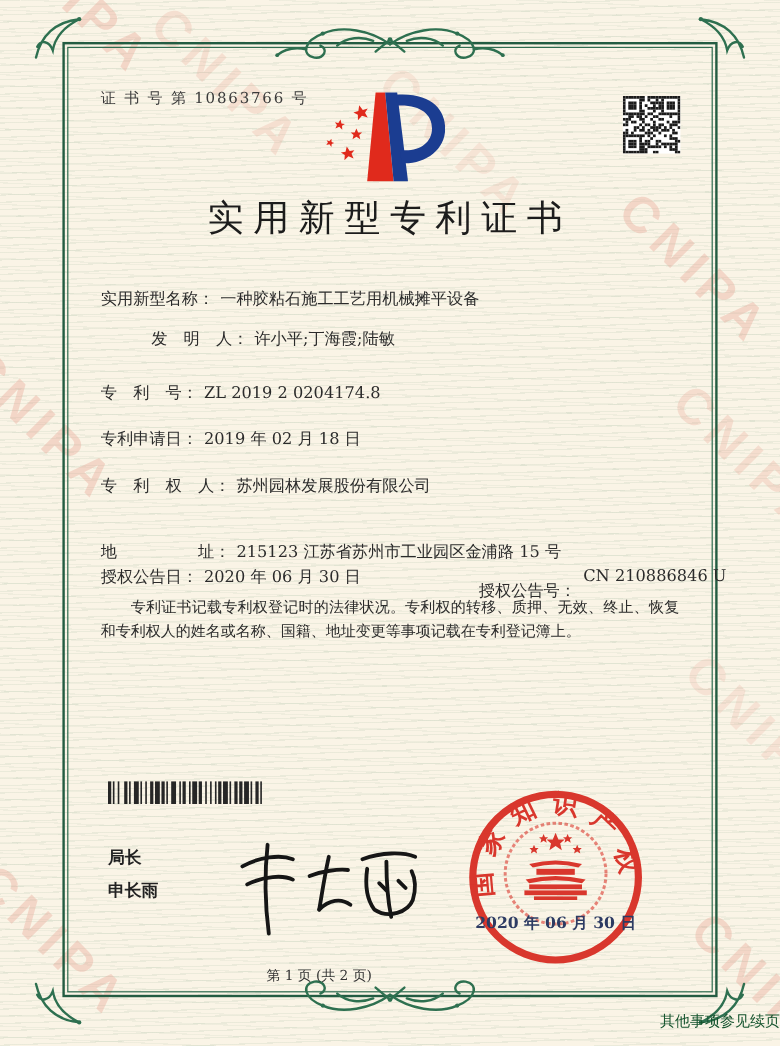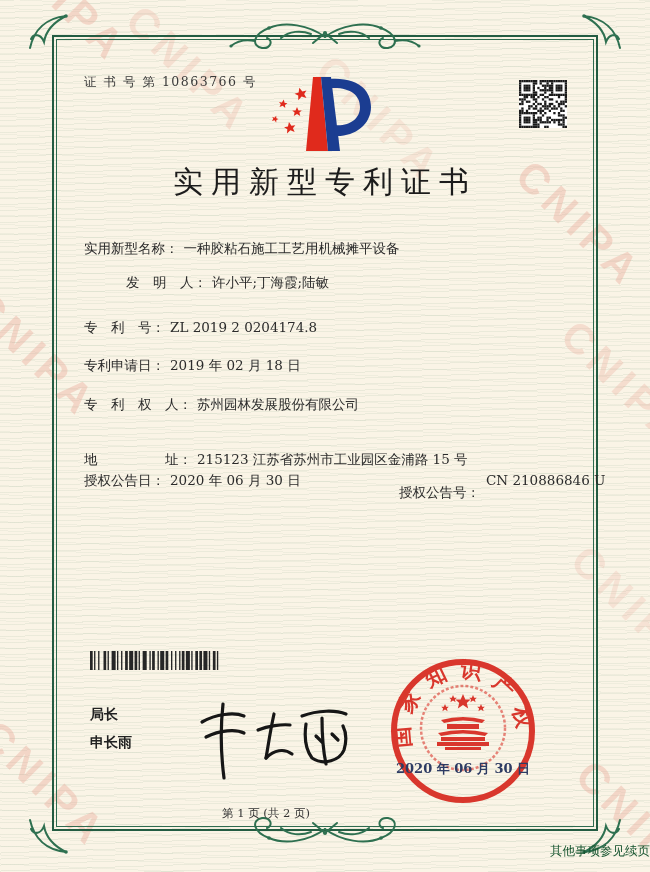--- a/index.html
+++ b/index.html
@@ -403,20 +403,21 @@
       <span class="flabel">地　　　　　址：</span><span class="fvalue">215123 江苏省苏州市工业园区金浦路 15 号</span>
     </div>
     <div class="frow">
       <span class="flabel">授权公告日：</span><span class="fvalue">2020 年 06 月 30 日</span>
       <span class="flabel2">授权公告号：</span>
       <span class="fvalue2">CN 210886846 U</span>
     </div>
   </div>
 
   <div class="body-text">
+    <p>专利证书记载专利权登记时的法律状况。专利权的转移、质押、无效、终止、恢复和专利权人的姓名或名称、国籍、地址变更等事项记载在专利登记簿上。</p>
   </div>
 
   <svg class="barcode" width="172" height="19" viewBox="0 0 172 19" id="barcode">
       <rect x="0.00" y="0" width="2.70" height="19" fill="#262626"></rect>
       <rect x="4.05" y="0" width="1.35" height="19" fill="#262626"></rect>
       <rect x="8.10" y="0" width="1.35" height="19" fill="#262626"></rect>
       <rect x="13.50" y="0" width="2.70" height="19" fill="#262626"></rect>
       <rect x="17.55" y="0" width="1.35" height="19" fill="#262626"></rect>
       <rect x="21.60" y="0" width="4.05" height="19" fill="#262626"></rect>
       <rect x="27.00" y="0" width="1.35" height="19" fill="#262626"></rect>

